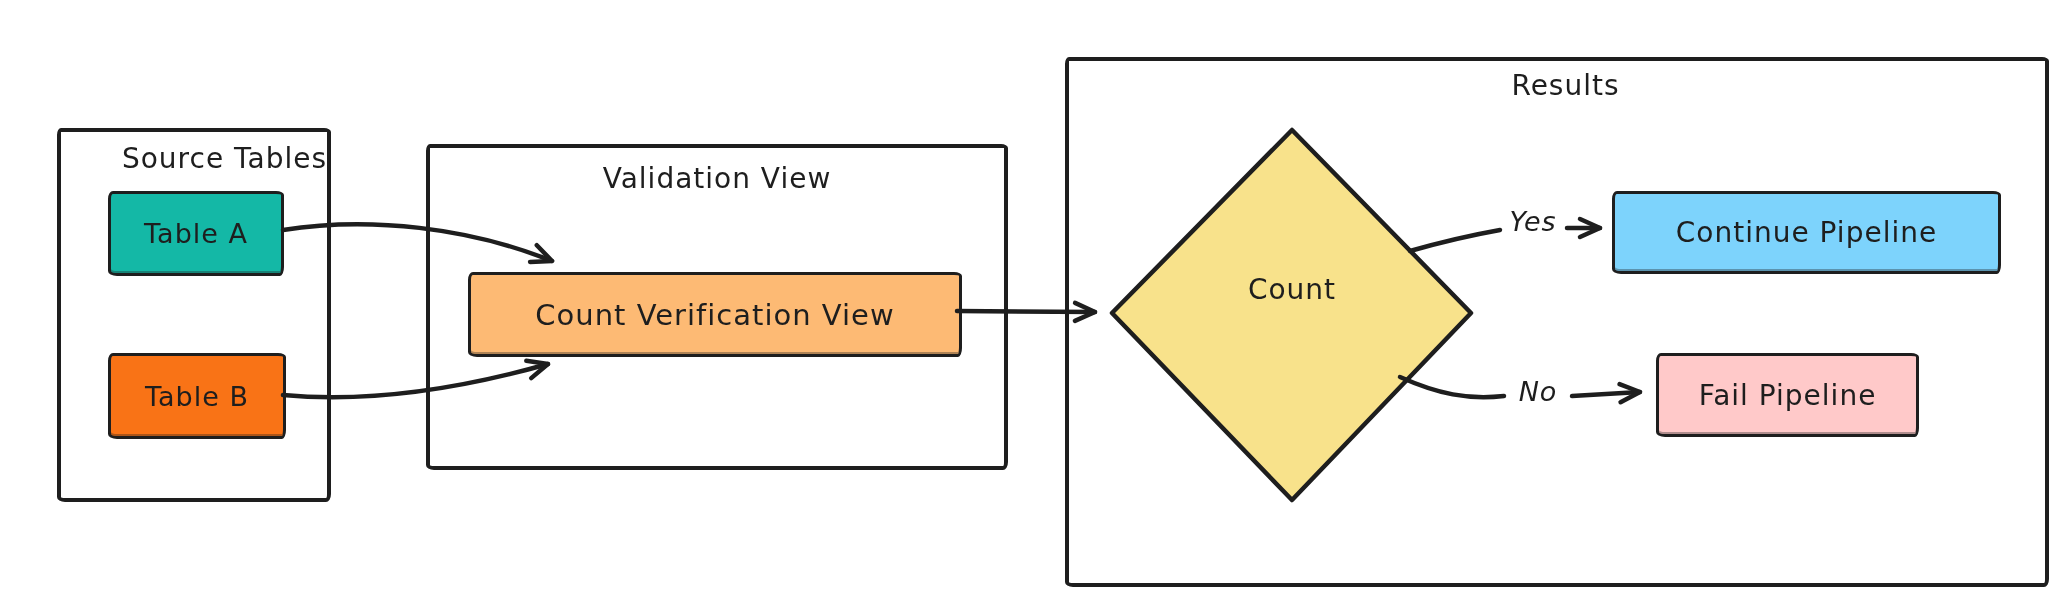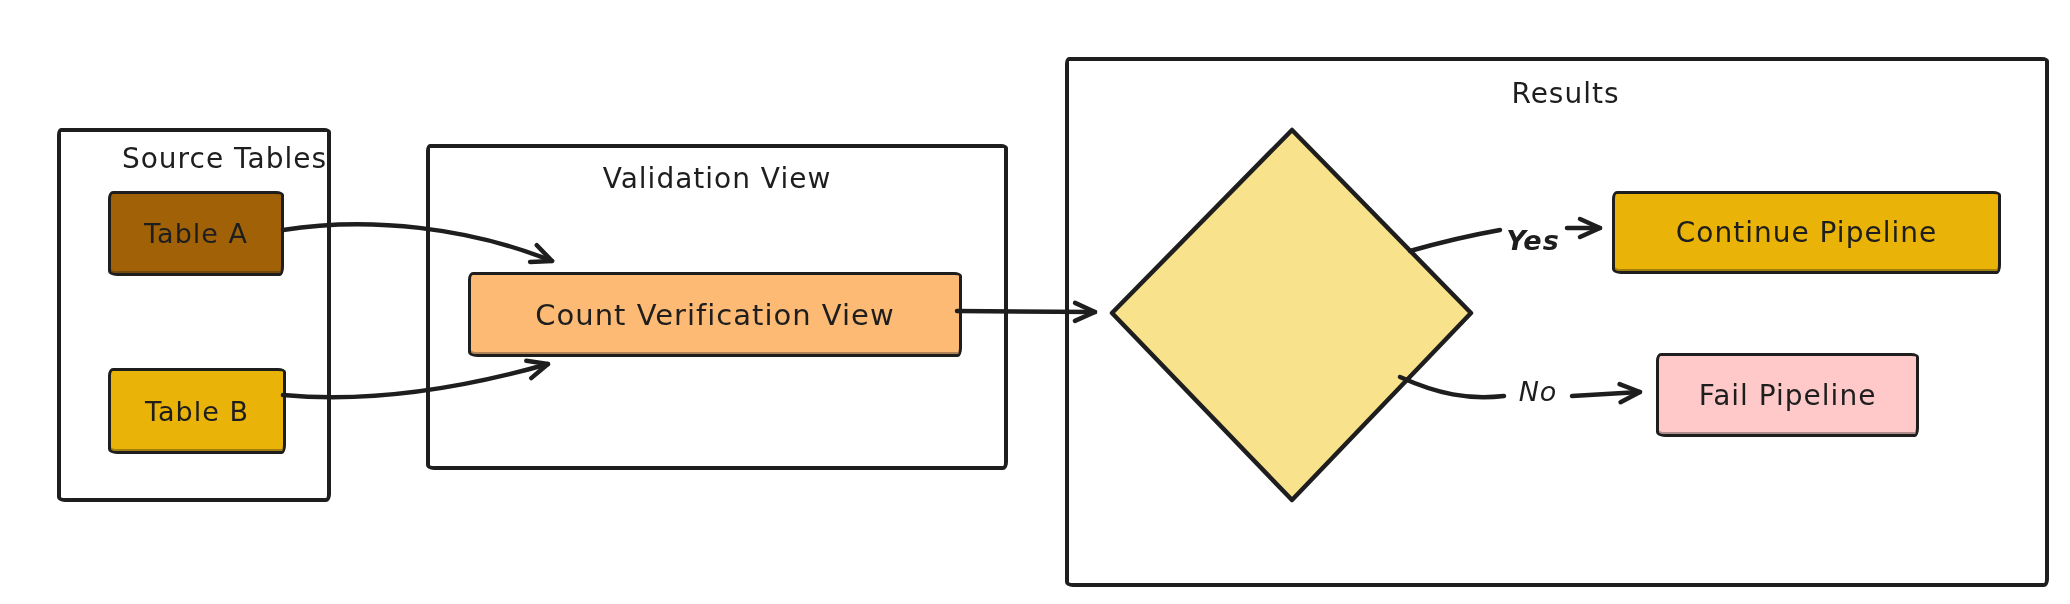--- a/index.html
+++ b/index.html
@@ -91,36 +91,36 @@
 
   <div class="group" style="left:57px; top:128px; width:266px; height:366px;">
     <div class="group-title" style="top:10px;text-align:right;">Source Tables</div>
   </div>
 
   <div class="group" style="left:426px; top:144px; width:574px; height:318px;">
     <div class="group-title" style="top:14px;">Validation View</div>
   </div>
 
   <div class="group" style="left:1065px; top:57px; width:976px; height:522px;">
-    <div class="group-title" style="top:16px;padding-left:17px;">Results</div>
+    <div class="group-title" style="top:8px;padding-left:17px;">Results</div>
   </div>
 
-  <div class="node" style="left: 108px; top: 191px; width: 170px; height: 79px; background-color: #a16207;">
+  <div class="node" style="left: 108px; top: 191px; width: 170px; height: 79px; background-color: #14b8a6;">
     <span>Table A</span>
   </div>
 
-  <div class="node" style="left: 108px; top: 353px; width: 172px; height: 80px; background-color: #eab308; margin-top: 15px;">
+  <div class="node" style="left: 108px; top: 353px; width: 172px; height: 80px; background-color: #f97316;">
     <span>Table B</span>
   </div>
 
   <div class="node" style="left: 468px; top: 272px; width: 488px; height: 79px; font-size: 29px; background-color: #fdba74;">
     <span>Count Verification View</span>
   </div>
 
-  <div class="node" style="left: 1612px; top: 191px; width: 383px; height: 77px; font-size: 28px; background-color: #eab308;">
+  <div class="node" style="left: 1612px; top: 191px; width: 383px; height: 77px; font-size: 28px; background-color: #7dd3fc;">
     <span>Continue Pipeline</span>
   </div>
 
   <div class="node" style="left: 1656px; top: 353px; width: 257px; height: 78px; font-size: 28px; background-color: rgb(255, 201, 201); text-align: right;">
     <span>Fail Pipeline</span>
   </div>
 
   <svg class="overlay" width="2070" height="604" viewBox="0 0 2070 604">
     <defs>
       <marker id="arrowhead" markerUnits="userSpaceOnUse" markerWidth="34" markerHeight="34" refX="27" refY="15" orient="auto">
@@ -139,19 +139,20 @@
     <path class="edge" d="M1410,251 C1445,241 1472,235 1500,230"></path>
 
     <path class="edge" d="M1567,228 L1600,228" marker-end="url(#arrowhead)"></path>
 
     <path class="edge" d="M1400,377 C1438,394 1468,400 1504,396"></path>
 
     <path class="edge" d="M1572,396 L1640,392" marker-end="url(#arrowhead)"></path>
   </svg>
 
   <div class="decision-label" style="left:1182px; top:268px;">
+    <div>Count</div>
   </div>
 
-  <div class="float-label hand-slant" style="left:1500px; top:225px; width:66px;font-weight:bold;">Yes</div>
+  <div class="float-label hand-slant" style="left:1500px; top:206px; width:66px;">Yes</div>
 
   <div class="float-label hand-slant" style="left:1508px; top:376px; width:60px;">No</div>
 
 </div>
 
 </body></html>

